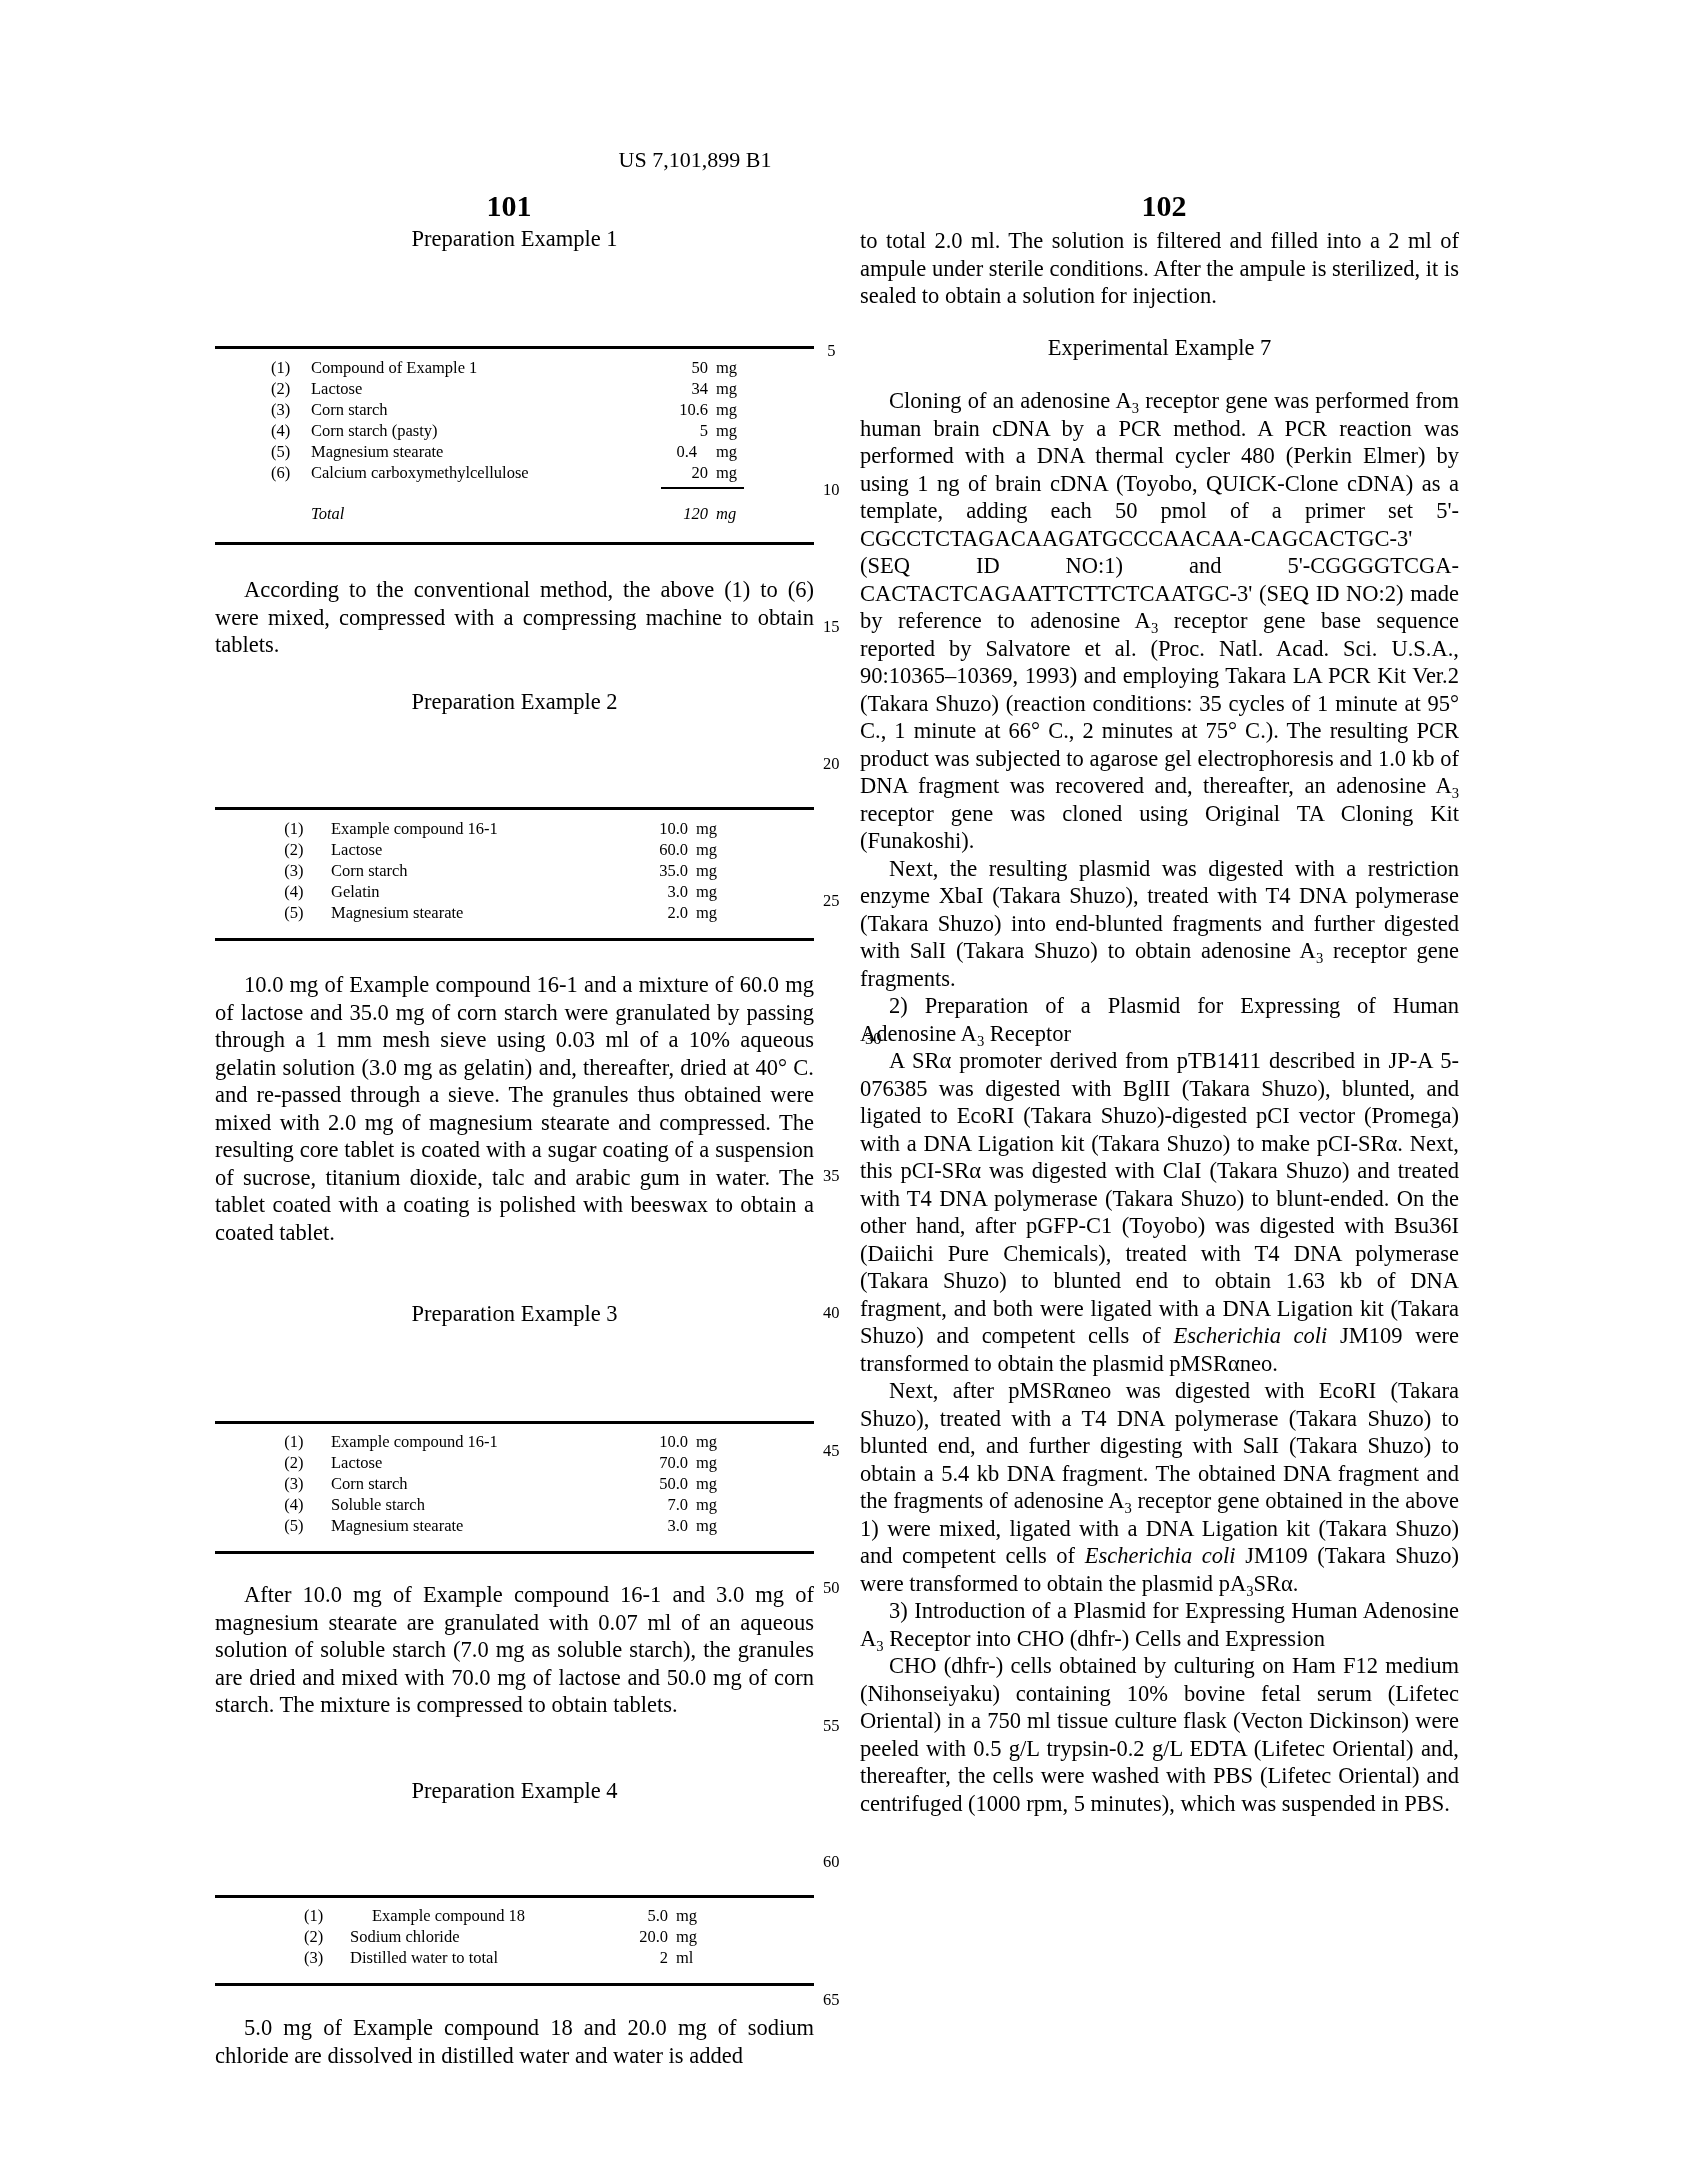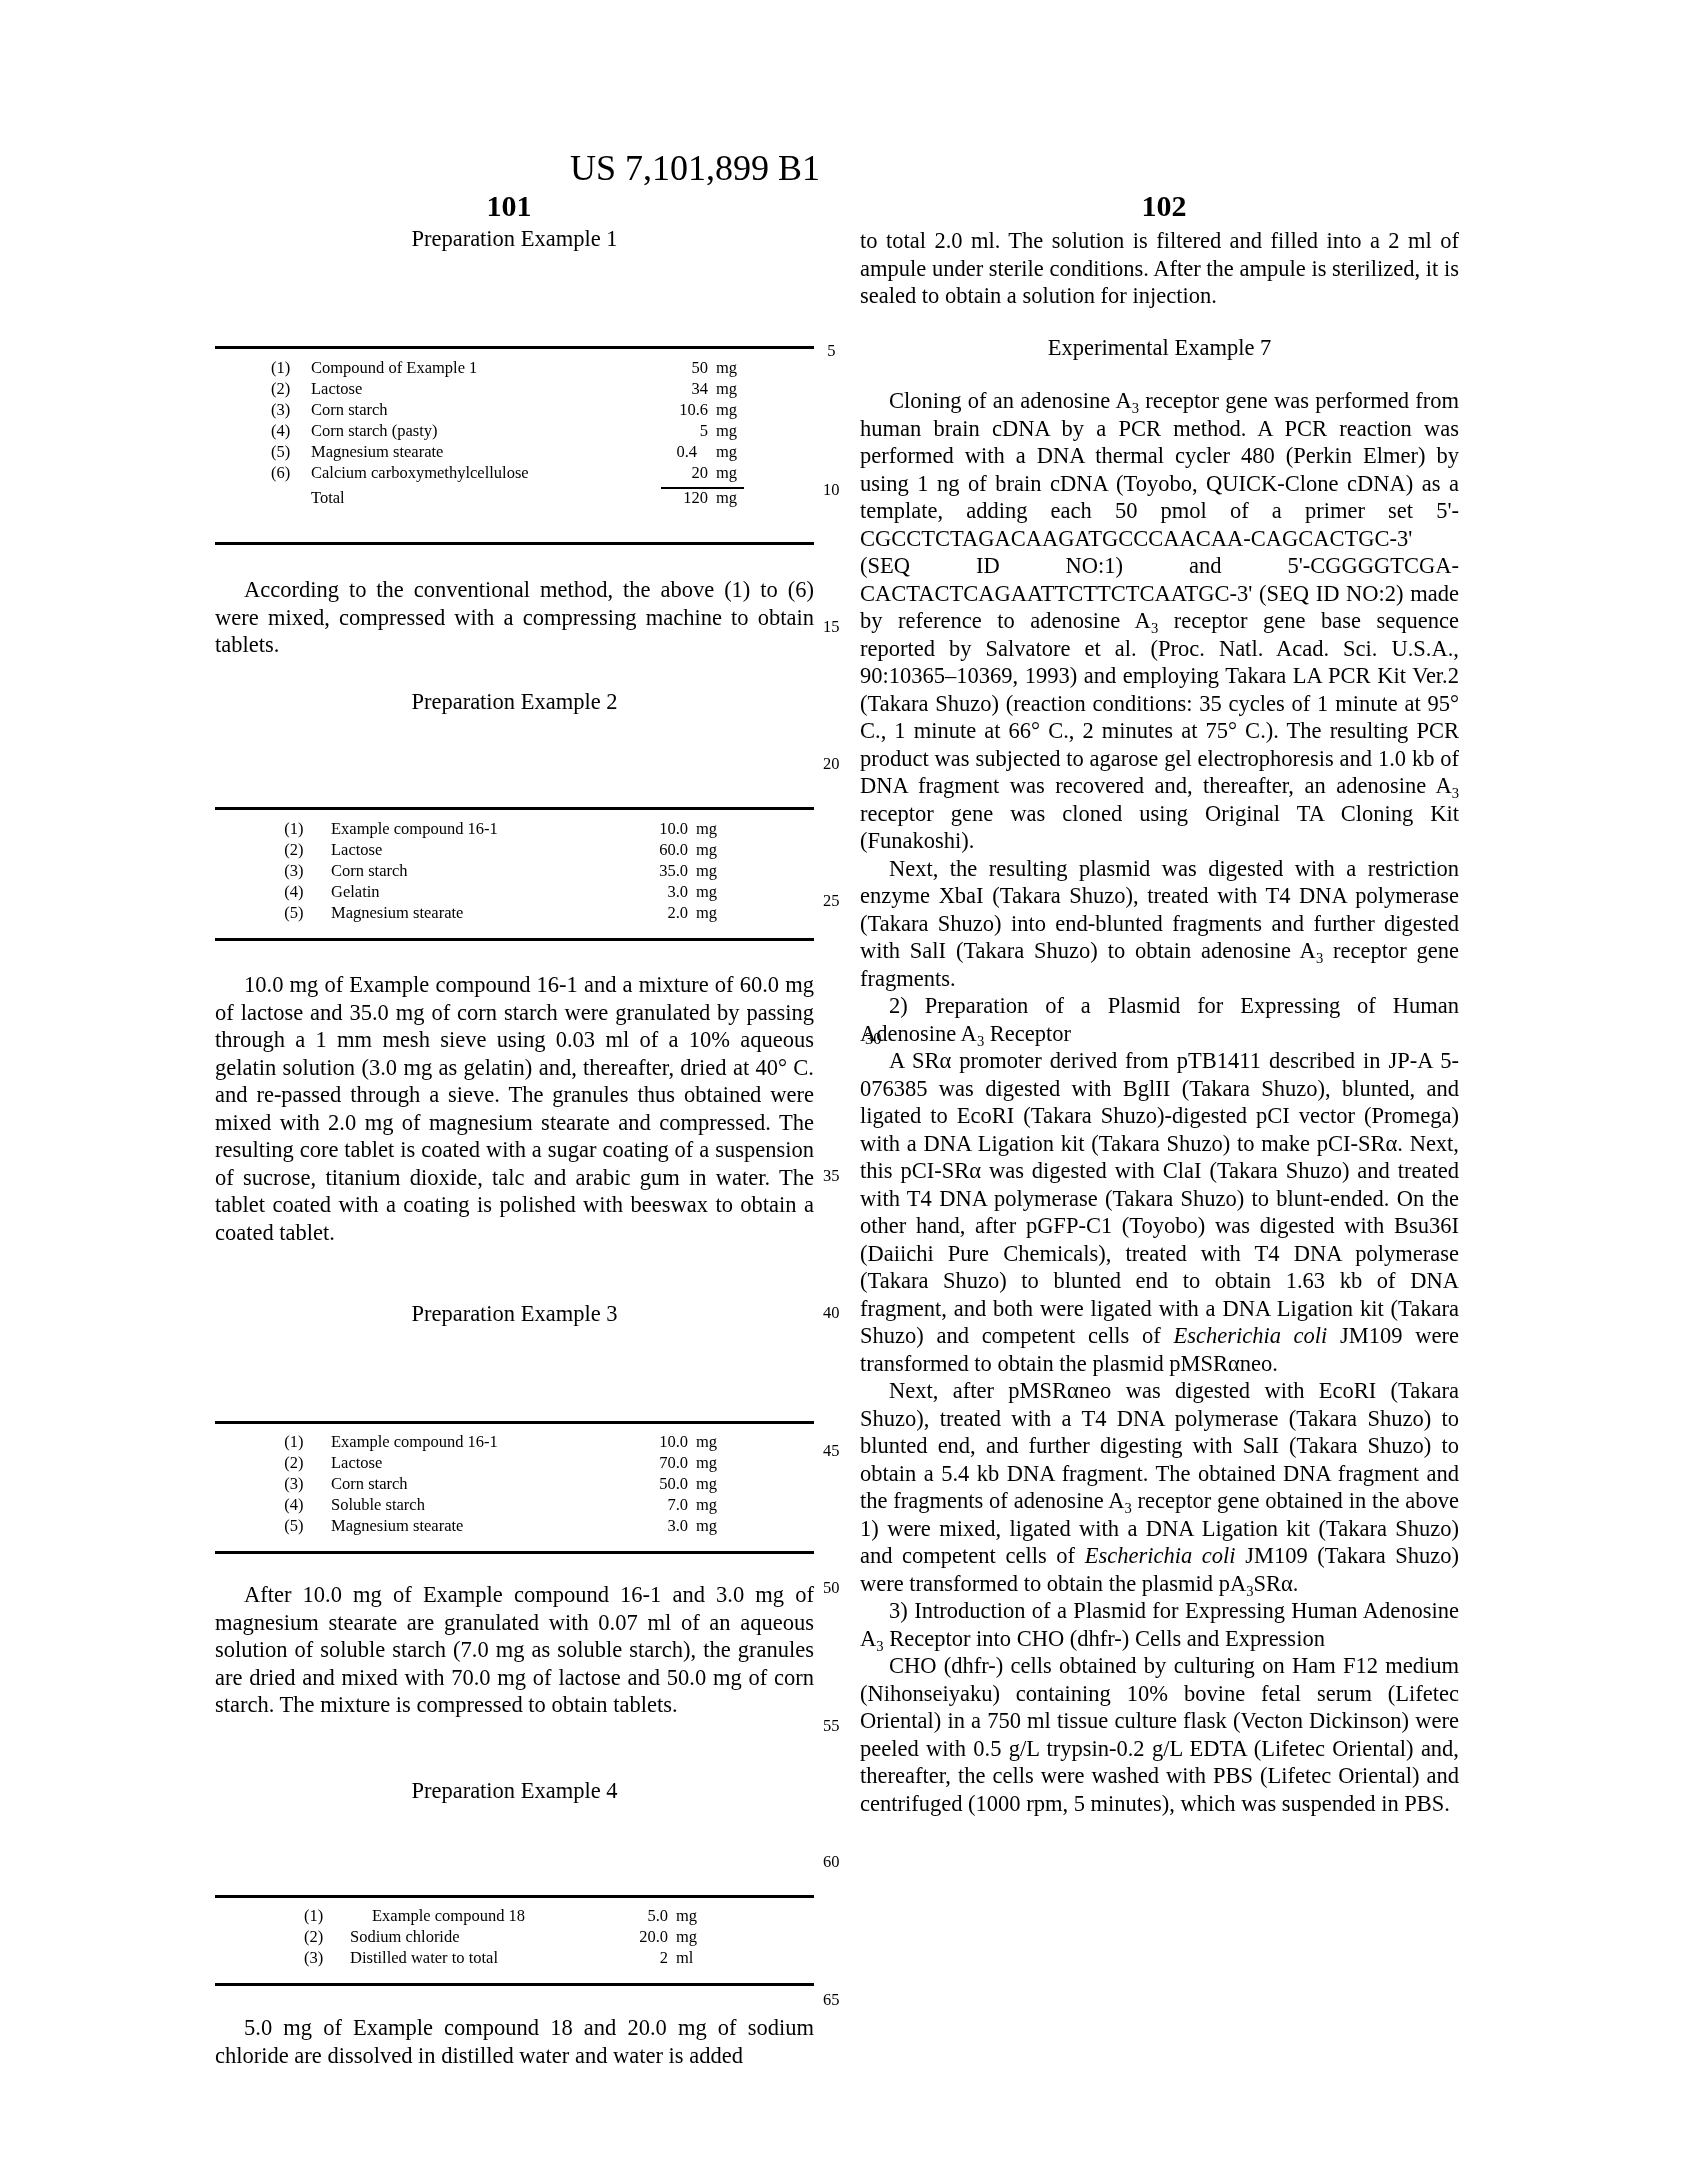--- a/index.html
+++ b/index.html
@@ -1,21 +1,21 @@
 <!DOCTYPE html>
 <html style="font-size:10.6px"><head>
 <meta charset="utf-8">
 <style>
   html, body { margin: 0; padding: 0; background: #ffffff; }
   body {
     width: 1694px; height: 2183px; position: relative; overflow: hidden;
     font-family: "Liberation Serif", "DejaVu Serif", serif; color: #000;
   }
   .abs { position: absolute; }
-  .patent-no { left: 0; width: 1390px; top: 147px; text-align: center; font-size: 36px; }
+  .patent-no { left: 0; width: 1390px; top: 147px; text-align: center; font-size: 22px; }
   .colnum { top: 189px; font-size: 30px; font-weight: bold; text-align: center; width: 132px; }
   .col { position: absolute; width: 599px; }
   .col-left { left: 215px; }
   .col-right { left: 860px; }
   .heading { text-align: center; font-size: 22.5px; line-height: 28px; }
   .para {
     font-size: 22.5px; line-height: 27.5px; text-align: justify;
     text-indent: 29px; margin: 0;
   }
   .para.noindent { text-indent: 0; }
@@ -70,21 +70,21 @@
     <span class="amt" style="left:373px;width:53px;">0.4</span>
     <span class="unit" style="left:445px;">mg</span>
   </div>
   <div class="row">
     <span class="num">(6)</span>
     <span class="name" style="left:40px;">Calcium carboxymethylcellulose</span>
     <span class="amt" style="left:384px;width:53px;">20</span>
     <span class="unit" style="left:445px;">mg</span>
   </div>
   <div class="abs" style="left:390px; top:130px; width:83px; height:2px; background:#000;"></div>
-  <div class="row" style="margin-top:4px;">
+  <div class="row" style="margin-top:20px;font-style:italic;">
     <span class="name" style="left:40px;">Total</span>
     <span class="amt" style="left:384px;width:53px;">120</span>
     <span class="unit" style="left:445px;">mg</span>
   </div>
 </div>
 <div class="rule" style="top:542px;"></div>
 <p class="col col-left para" style="top:576px;">According to the conventional method, the above (1) to (6) were mixed, compressed with a compressing machine to obtain tablets.</p>
 
 <div class="col col-left heading" style="top:688px;">Preparation Example 2</div>
 <div class="rule" style="top:807px;"></div>

